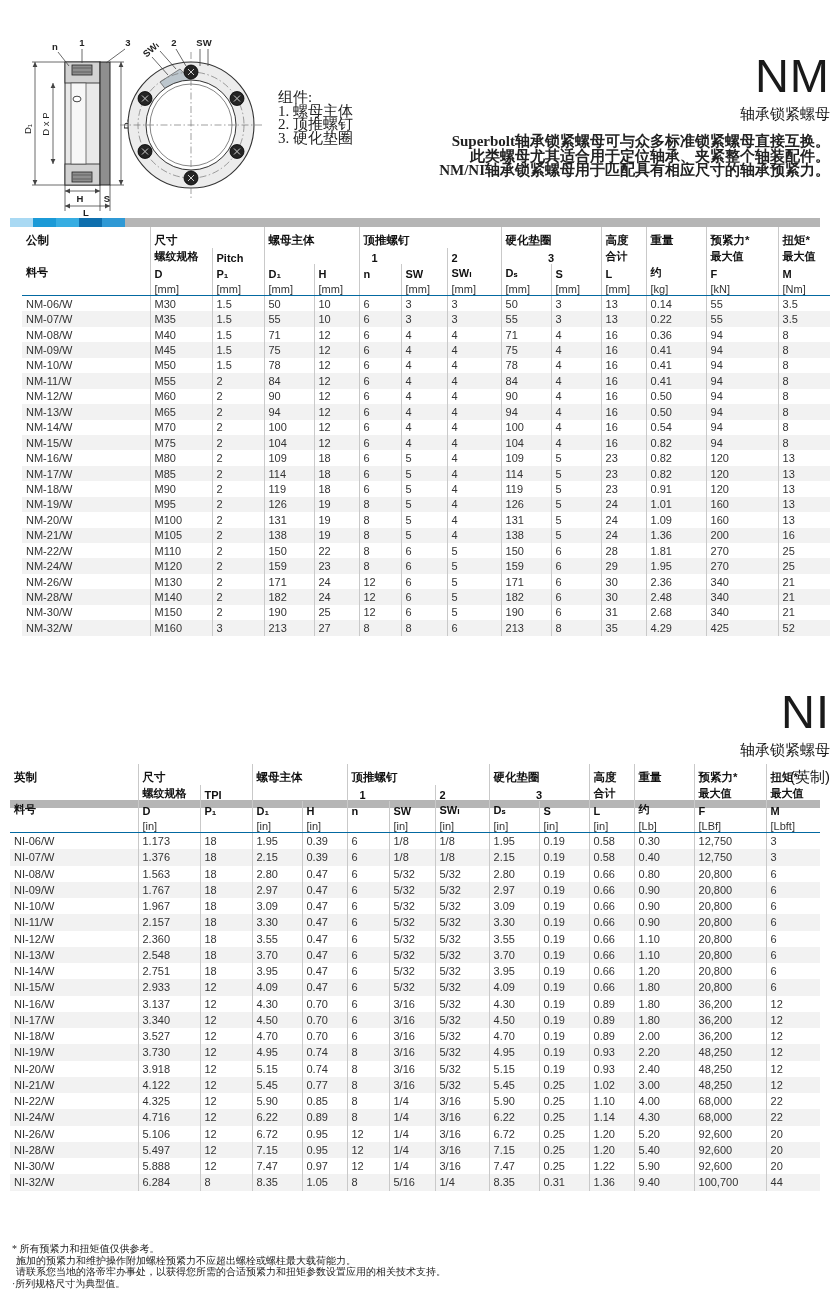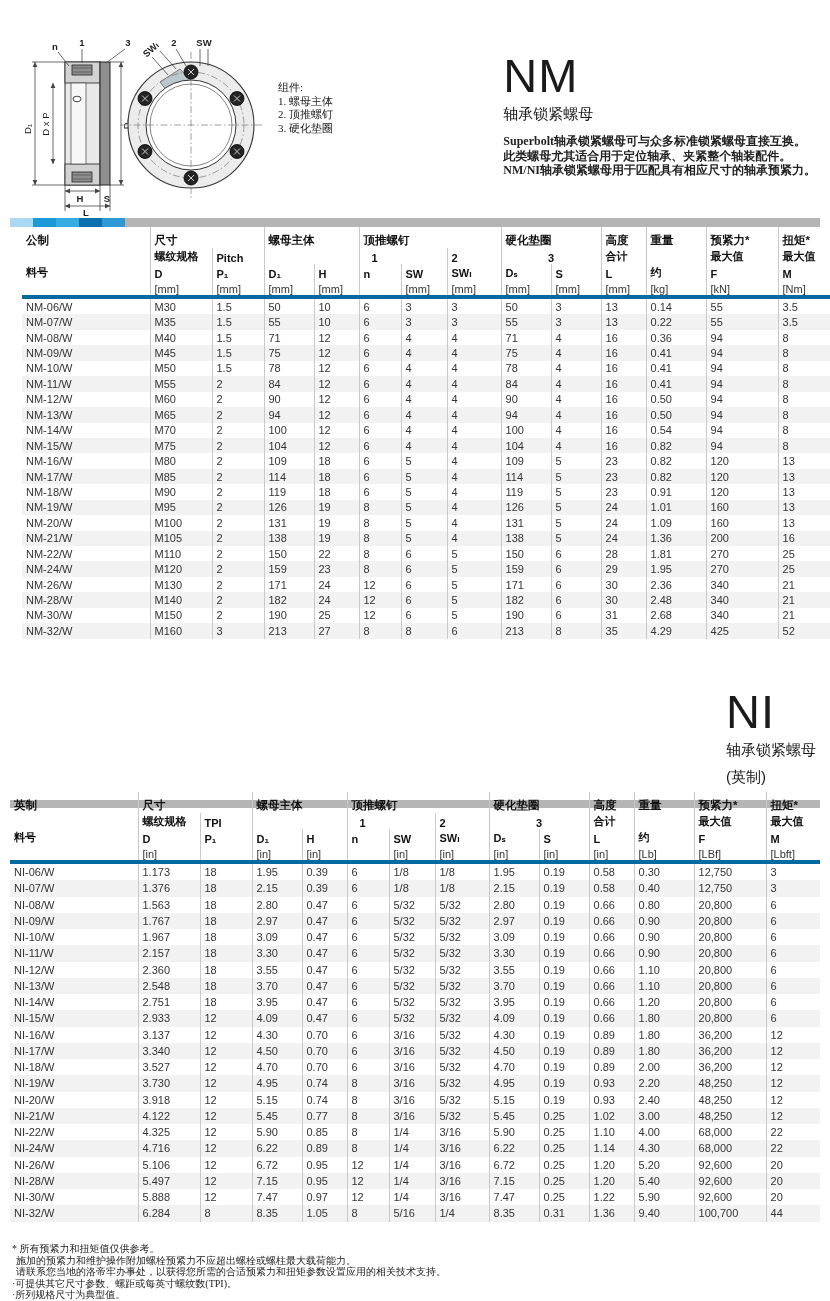--- a/index.html
+++ b/index.html
@@ -1,50 +1,50 @@
 <!DOCTYPE html>
 <html><head>
 <meta charset="utf-8">
 <style>
   html,body{margin:0;padding:0;background:#fff;}
   .page{position:relative;width:830px;height:1301px;background:#fff;
         font-family:"Liberation Sans","DejaVu Sans",sans-serif;overflow:hidden;}
 
   
   .drawing-svg{position:absolute;left:22px;top:33px;}
-  .legend{position:absolute;left:278px;top:81px;font-family:"Liberation Serif","DejaVu Serif",serif;
-          font-size:11px;line-height:13.5px;color:#222;}
+  .legend{position:absolute;left:278px;top:91px;font-family:"Liberation Serif","DejaVu Serif",serif;
+          font-size:15px;line-height:13.5px;color:#222;}
 
   
-  .titleblock{position:absolute;right:14px;text-align:left;color:#1a1a1a;}
+  .titleblock{position:absolute;right:0;text-align:right;color:#1a1a1a;}
   .titleblock h1{margin:0;font-size:47px;line-height:48px;font-weight:300;letter-spacing:1px;}
   .titleblock .sub{font-size:15px;line-height:27px;font-weight:300;}
   .nm-block{top:52px;}
   .ni-block{top:688px;}
   .desc{margin:7px 0 2px 0;font-family:"Liberation Serif","DejaVu Serif",serif;
-        font-size:12px;line-height:14.5px;font-weight:600;color:#222;}
+        font-size:15px;line-height:14.5px;font-weight:600;color:#222;}
 
   
   .colorbar{position:absolute;left:10px;width:810px;height:9px;display:flex;}
   .colorbar .seg{height:100%;}
   .colorbar .rest{flex:1;height:100%;}
   #nm-bar{top:218px;}
   #ni-bar{top:800px;height:8px;}
 
   
   table{border-collapse:collapse;table-layout:fixed;}
   #nm-table{position:absolute;left:22px;top:227px;width:810px;}
-  #ni-table{position:absolute;left:10px;top:792px;width:810px;}
+  #ni-table{position:absolute;left:10px;top:764px;width:810px;}
   th,td{text-align:left;padding:0 4px;font-size:11px;white-space:nowrap;overflow:hidden;}
   th+th,td+td{border-left:1px solid #c9c9c9;}
   th{font-weight:700;color:#111;vertical-align:bottom;}
   tr.r1 th{height:21px;font-size:11.5px;}
   tr.r2 th{height:16px;}
   tr.r3 th{height:16px;}
-  tr.r4 th{height:15px;font-weight:400;color:#333;border-bottom:4px solid #0369a1;margin-top:48px;}
+  tr.r4 th{height:15px;font-weight:400;color:#333;border-bottom:1px solid #0369a1;margin-top:48px;}
   th.center{text-align:center;}
   th.ind{padding-left:12px;font-weight:700;}
   td{color:#333;}
   #nm-table td{height:15.45px;}
   #ni-table td{height:16.25px;}
   tbody tr:nth-child(even){background:#f2f2f2;}
 
   
   footer{position:absolute;left:12px;top:1243px;font-family:"Liberation Serif","DejaVu Serif",serif;
          font-size:10px;line-height:11.6px;color:#222;}
@@ -1055,16 +1055,15 @@
           <td>100,700</td>
           <td>44</td>
         </tr>
       </tbody>
     </table>
 
   <footer>
     <div>* 所有预紧力和扭矩值仅供参考。</div>
     <div class="ind">施加的预紧力和维护操作附加螺栓预紧力不应超出螺栓或螺柱最大载荷能力。</div>
     <div class="ind">请联系您当地的洛帝牢办事处，以获得您所需的合适预紧力和扭矩参数设置应用的相关技术支持。</div>
-    <div>·可提供其它尺寸参数、螺距或每英寸螺纹数(TPI)。</div>
     <div>·所列规格尺寸为典型值。</div>
   </footer>
 </div>
 
 </body></html>

